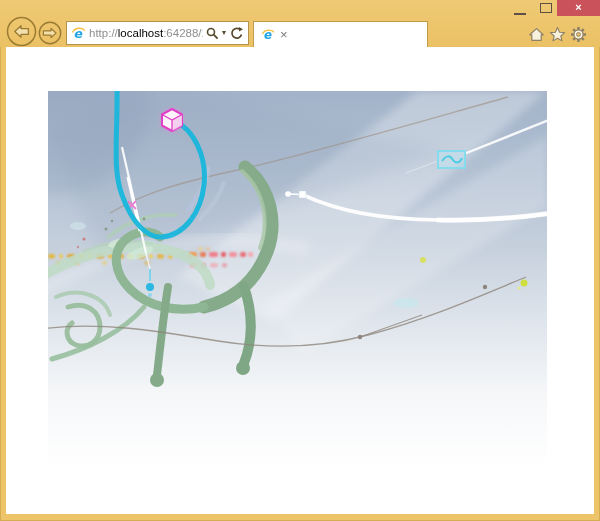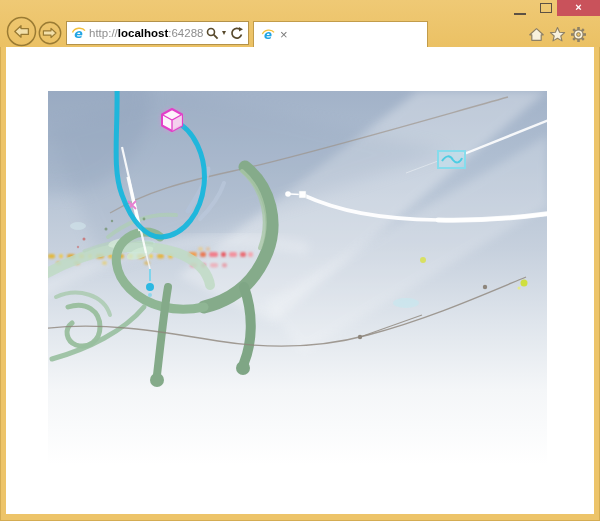--- a/index.html
+++ b/index.html
@@ -13,21 +13,21 @@
   .navbtn{position:absolute;cursor:default;}
   .btn-back{left:6px;top:16px;width:31px;height:31px;}
   .btn-fwd{left:38px;top:21px;width:24px;height:24px;}
   .addressbar{
     position:absolute;left:66px;top:21px;width:183px;height:24px;
     background:#fff;border:1px solid #b3924a;box-sizing:border-box;
     display:flex;align-items:center;gap:3px;padding:0 5px 0 4px;
   }
   .urltext{flex:1;font-size:11.5px;white-space:nowrap;overflow:hidden;letter-spacing:0;line-height:22px;}
   .url-dim{color:#8e8e8e;text-align:center;}
-  .url-host{color:#000;font-weight:bold;}
+  .url-host{color:#000;font-weight:normal;}
   .caret{font-size:8px;color:#57492c;line-height:22px;}
   .tab{
     position:absolute;left:253px;top:21px;width:175px;height:26px;
     background:#fff;border:1px solid #c29c4a;border-bottom:none;box-sizing:border-box;
     display:flex;align-items:center;gap:5px;padding:0 7px;
   }
   .tab-title{flex:1;font-size:11.5px;color:#3a3a3a;white-space:nowrap;overflow:hidden;}
   .tab-close{font-size:13px;color:#7a7a7a;line-height:13px;}
   .winbtn-min{position:absolute;left:514px;top:4px;width:12px;height:9px;border-bottom:2.5px solid #5c5144;}
   .winbtn-max{position:absolute;left:540px;top:3px;width:10px;height:8px;border:1.8px solid #5c5144;}

